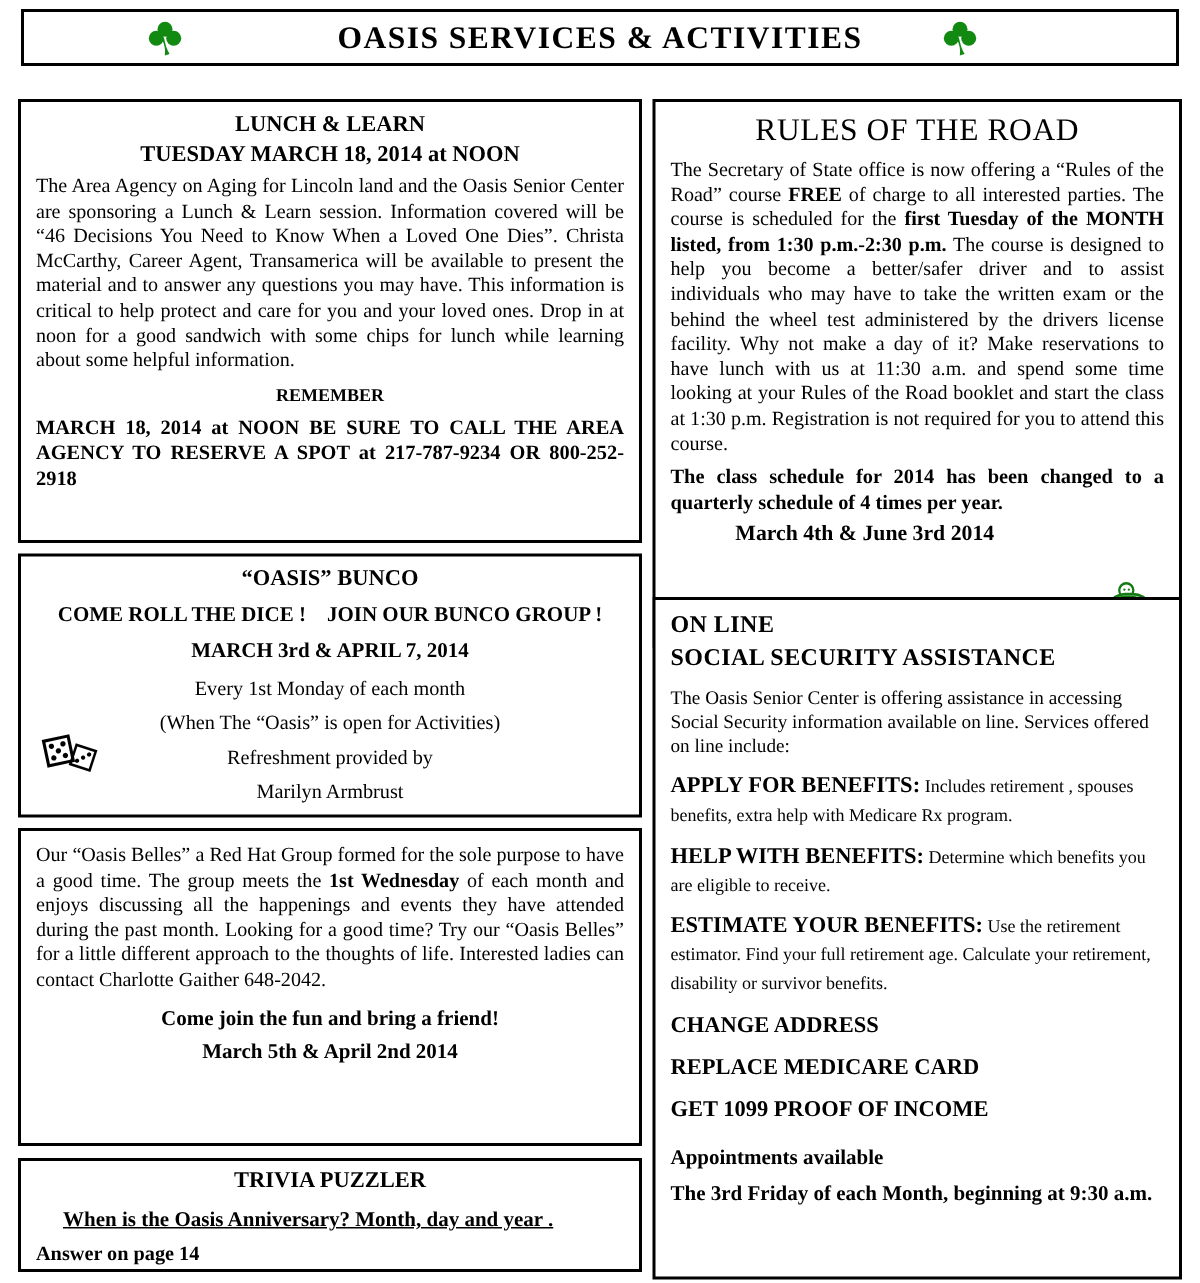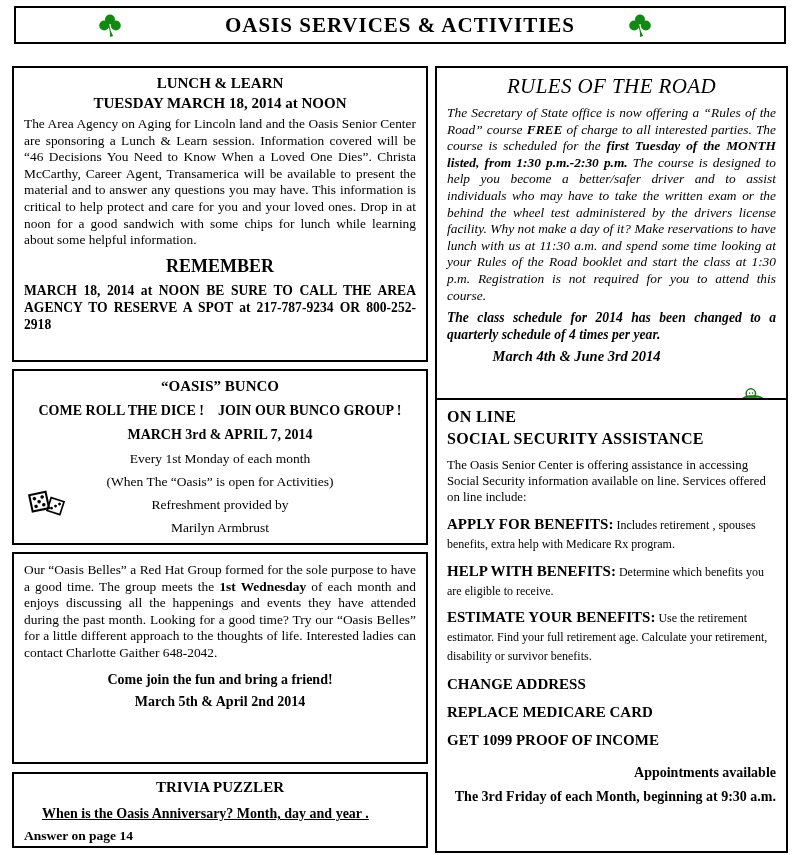--- a/index.html
+++ b/index.html
@@ -8,21 +8,21 @@
   .header-box{left:14px;top:6px;width:772px;height:38px;display:flex;align-items:center;justify-content:center;padding:6px;}
   .page-title{font-size:21px;font-weight:bold;letter-spacing:1px;margin:0;text-align:center;}
   .shamrock{position:absolute;top:5px;line-height:0;}
   .shamrock.left{left:82px;}
   .shamrock.right{right:132px;}
 
   .lunch-box{left:12px;top:66px;width:416px;height:296px;}
   .bunco-box{left:12px;top:369px;width:416px;height:176px;}
   .redhat-box{left:12px;top:552px;width:416px;height:212px;}
   .trivia-box{left:12px;top:772px;width:416px;height:76px;}
-  .rules-box{left:435px;top:66px;width:353px;height:366px;font-style:italic;}
+  .rules-box{left:435px;top:66px;width:353px;height:366px;}
   .ssa-box{left:435px;top:398px;width:353px;height:455px;}
 
   .h-bold{font-size:15px;font-weight:bold;text-align:center;margin:3px 0;font-family:Liberation Serif, serif;}
   .big-title{font-size:21px;font-weight:normal;letter-spacing:0.4px;text-align:center;margin:2px 0 6px;}
   .big-title-b{font-size:16px;font-weight:bold;letter-spacing:0.3px;text-align:left;margin:4px 0 2px;}
   p.body{font-size:13.4px;line-height:1.24;margin:4px 0;text-align:justify;}
   p.body-b{font-size:13.6px;line-height:1.25;margin:6px 0 2px;text-align:justify;font-weight:bold;}
   .line{font-size:13.5px;text-align:center;margin:7px 0;white-space:pre-wrap;}
   .line-b{font-size:14px;font-weight:bold;text-align:center;margin:8px 0;white-space:pre-wrap;}
   .footer-b{font-size:14px;font-weight:bold;text-align:center;margin:6px 0;}
@@ -31,21 +31,21 @@
   .dice .d1{display:inline-block;transform:rotate(-12deg);}
   .trivia-q{font-size:14px;font-weight:bold;margin:10px 0 6px;padding-left:18px;text-decoration:underline;}
   .trivia-a{font-size:13.5px;font-weight:bold;margin:4px 0;}
   .rules-dates{font-size:14.5px;font-weight:bold;text-align:center;margin:4px 70px 0 0;}
   .car{position:absolute;right:6px;bottom:4px;line-height:0;}
   .ssa-intro{font-size:12.8px;line-height:1.25;margin:10px 0 8px;}
   .ssa-item{margin:9px 0;line-height:1.18;}
   .ssa-label{font-weight:bold;font-size:15px;}
   .ssa-desc{font-size:12px;}
   .ssa-plain{font-weight:bold;font-size:15px;margin:11px 0;}
-  .ssa-foot{font-size:14px;font-weight:bold;text-align:right;margin:8px 0 2px;}
+  .ssa-foot{font-size:14px;font-weight:bold;text-align:left;margin:8px 0 2px;}
 </style>
 </head>
 <body>
 
 <div>
 
   <div class="box header-box">
     <span class="shamrock left">
       <svg viewBox="0 0 24 26" width="24" height="26" aria-hidden="true">
         <g fill="#128a12">
@@ -66,21 +66,21 @@
           <path d="M11.3 12 q1.2 7 3.8 11 l-3.2 1 q0.8 -6 -2.2 -11 z"></path>
         </g>
       </svg>
     </span>
   </div>
 
   <section class="box lunch-box">
     <h2 class="h-bold">LUNCH &amp; LEARN</h2>
     <h3 class="h-bold">TUESDAY MARCH 18, 2014 at NOON</h3>
     <p class="body">The Area Agency on Aging for Lincoln land and the Oasis    Senior Center are sponsoring a Lunch &amp; Learn session.    Information covered will be “46 Decisions You Need to Know When a Loved One Dies”. Christa McCarthy, Career Agent, Transamerica will be available to present the material and to answer any questions you may have. This information is critical to help protect and care for you and your loved ones. Drop in at noon for a good sandwich with some chips for lunch while  learning about some helpful information.</p>
-    <p class="h-bold" style="font-size:18px;margin-top:7px;">REMEMBER</p>
+    <p class="h-bold" style="font-size:12px;margin-top:7px;">REMEMBER</p>
     <p class="body-b">MARCH 18, 2014 at NOON BE SURE TO CALL THE AREA AGENCY TO RESERVE A SPOT at 217-787-9234 OR 800-252-2918</p>
   </section>
 
   <section class="box bunco-box">
     <h2 class="h-bold">“OASIS” BUNCO</h2>
     <p class="line-b">COME ROLL THE DICE !    JOIN OUR BUNCO GROUP !</p>
     <p class="line-b">MARCH 3rd &amp; APRIL 7, 2014</p>
     <p class="line">Every 1st Monday of each month</p>
     <p class="line">(When The “Oasis” is open for Activities)</p>
     <p class="line">Refreshment provided by</p>

